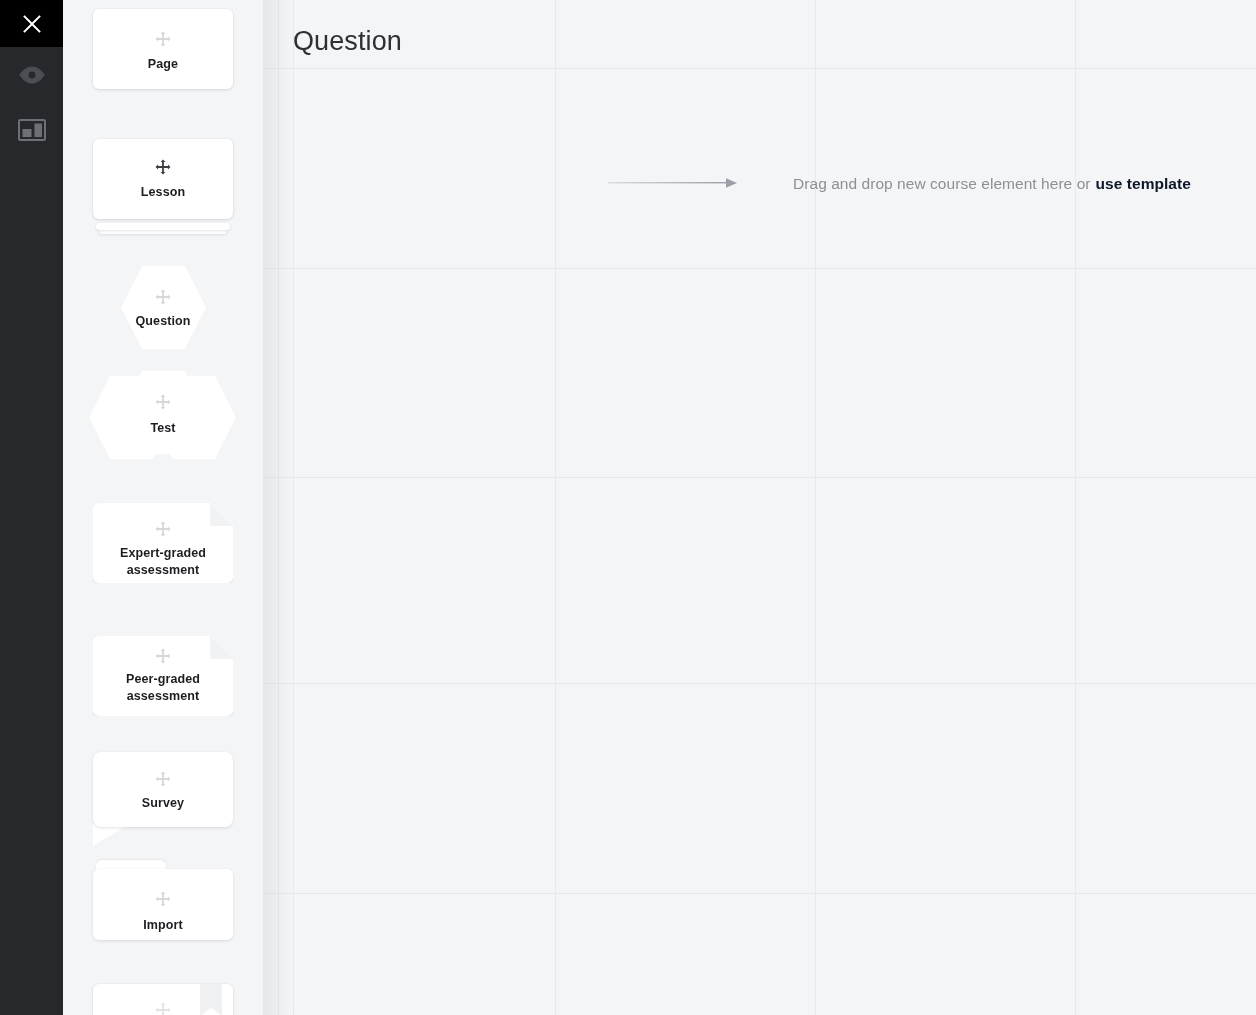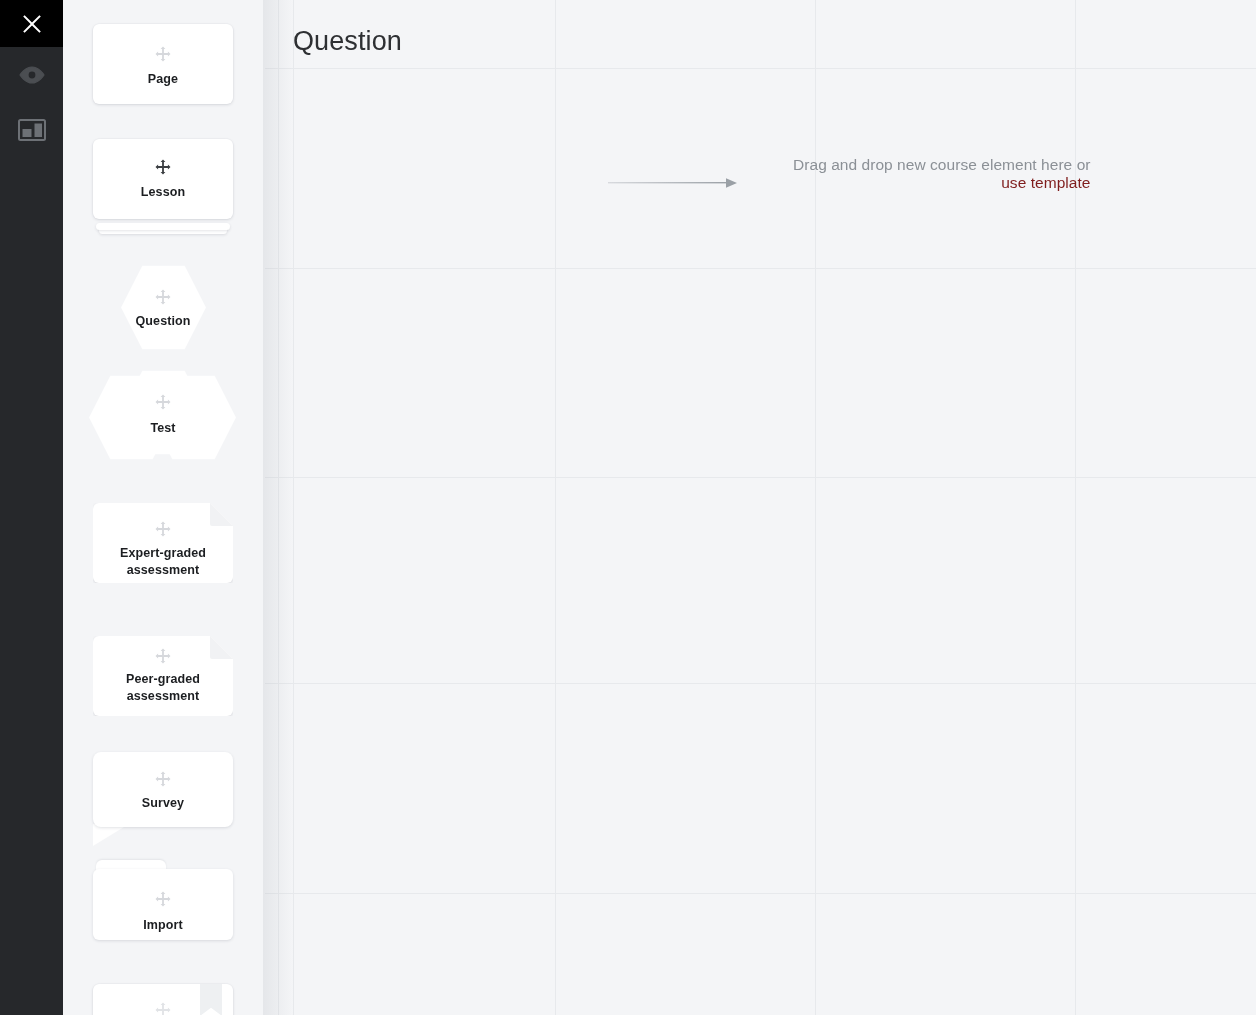--- a/index.html
+++ b/index.html
@@ -30,25 +30,25 @@
 
   
   #drop-hint {
     position:absolute; left:555px; top:156px;
     width:701px; height:56px;
     display:flex; align-items:center;
   }
   #drop-arrow { position:absolute; left:53px; top:20px; width:130px; height:14px; }
   #drop-text {
     position:absolute; left:238px; top:0; height:56px;
-    display:flex; align-items:flex-end;
-    font-size:15.5px; color:#8b9096; white-space:nowrap; letter-spacing:0.05px;flex-direction:column;
+    display:flex; align-items:center;
+    font-size:15.5px; color:#8b9096; white-space:nowrap; letter-spacing:0.05px;
   }
   #use-template {
-    font-weight:normal; color:#7f1d1d; margin-left:5px; cursor:pointer;
+    font-weight:bold; color:#0f172a; margin-left:5px; cursor:pointer;
   }
 
   
   #rail { position:absolute; left:0; top:0; width:63px; height:1015px; background:#26282b; }
   #rail-close {
     position:absolute; left:0; top:0; width:63px; height:47px;
     background:#000; display:flex; align-items:center; justify-content:center;
     cursor:pointer;
   }
   .rail-btn {
@@ -192,21 +192,21 @@
       <svg width="28" height="22" viewBox="0 0 28 22">
         <rect x="1" y="1" width="26" height="20" rx="1.5" fill="none" stroke="#6d7176" stroke-width="2"></rect>
         <rect x="4.5" y="10" width="9" height="8" fill="#6d7176"></rect>
         <rect x="16.5" y="4.5" width="7.5" height="13.5" fill="#6d7176"></rect>
       </svg>
     </div>
   </div>
 
   <div id="panel">
 
-    <div class="pal" style="top:24px; height:80px">
+    <div class="pal" style="top:9px; height:80px">
       <div class="shape-card"></div>
       <svg class="pal-handle" style="top:22px" viewBox="0 0 16 16">
         <path d="M8 0.5 L10.4 3.1 L8.9 3.1 L8.9 7.1 L12.9 7.1 L12.9 5.6 L15.5 8 L12.9 10.4 L12.9 8.9 L8.9 8.9 L8.9 12.9 L10.4 12.9 L8 15.5 L5.6 12.9 L7.1 12.9 L7.1 8.9 L3.1 8.9 L3.1 10.4 L0.5 8 L3.1 5.6 L3.1 7.1 L7.1 7.1 L7.1 3.1 L5.6 3.1 Z" fill="#d6d8dc"></path>
       </svg>
       <div class="pal-label" style="top:47px">Page</div>
     </div>
 
     <div class="pal" style="top:265px; height:85px">
       <div class="hex" style="left:28px; top:0; width:85px; height:85px;"></div>
       <svg class="pal-handle" style="top:24px" viewBox="0 0 16 16">

